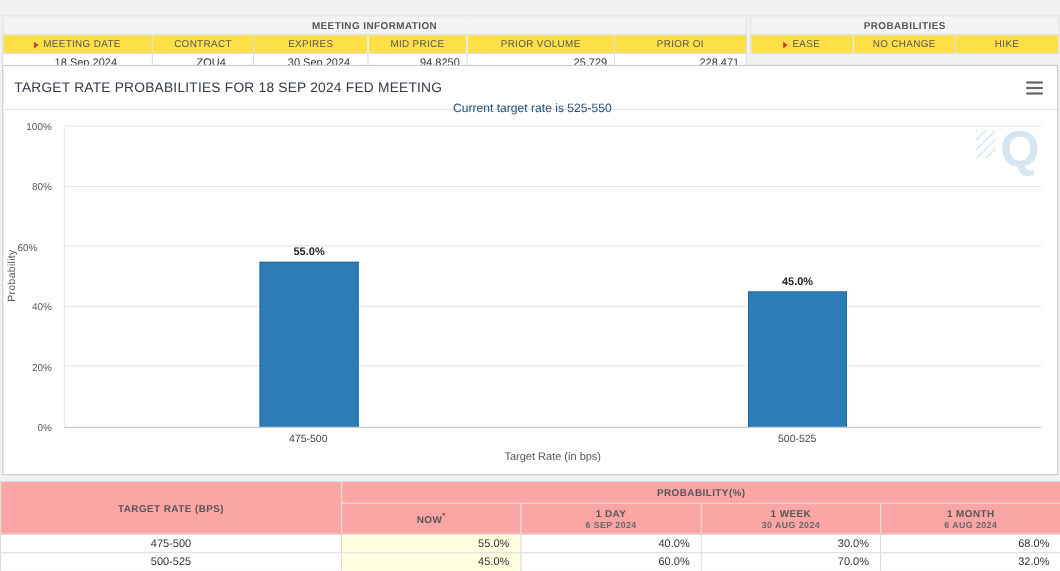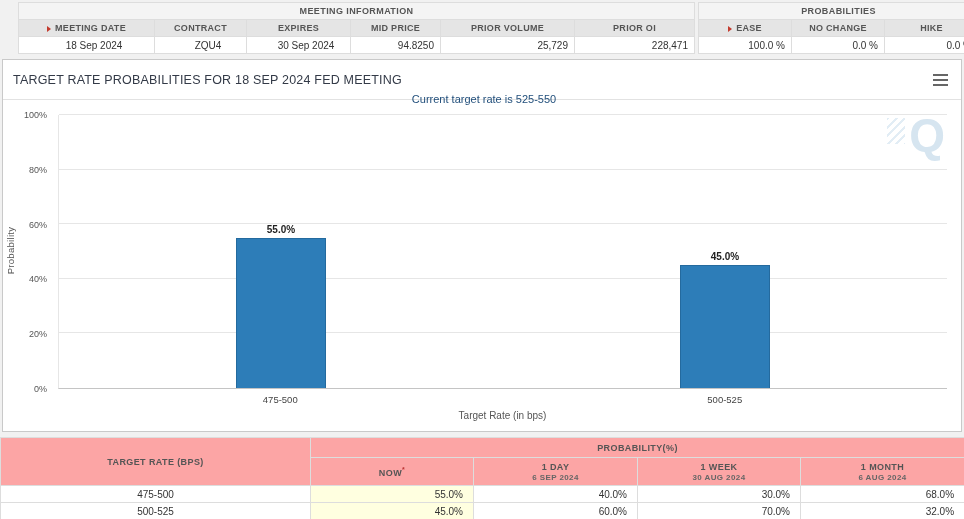--- a/index.html
+++ b/index.html
@@ -6,42 +6,41 @@
   html,body { width:964px; height:519px; overflow:hidden; }
   body {
     position:relative;
     background:#f1f1f1;
     font-family:"Liberation Sans", sans-serif;
     color:#333;
   }
 
   
   table.mini {
-    position:absolute; top:2px;
+    position:absolute; top:14px;
     border-collapse:collapse;
     background:#fff;
     table-layout:fixed;
-    margin-left:16px;
   }
   #meeting-table { left:2px; width:676px; }
   #prob-table   { left:682px; width:280px; }
   table.mini th, table.mini td {
     border:1px solid #ddd;
     font-size:9px;
     height:17px;
     padding:0 6px;
     white-space:nowrap;
     overflow:hidden;
   }
   table.mini th.section {
     background:#f4f4f4; color:#555; font-weight:bold;
     text-align:center; letter-spacing:.4px;
   }
   table.mini tr.cols th {
-    background:#e5e5e5; color:#555; font-weight:bold;
+    background:#fde047; color:#555; font-weight:normal;
     text-align:center; letter-spacing:.3px;
   }
   table.mini td { font-size:10px; color:#333; text-align:center;padding-left:21px; }
   table.mini td.r { text-align:right; }
   .sort {
     display:inline-block; width:0; height:0; margin-right:4px;
     border-top:3px solid transparent; border-bottom:3px solid transparent;
     border-left:4px solid #c33b2e; vertical-align:middle;
   }
 
@@ -173,45 +172,40 @@
   <tbody>
       <tr>
     <th colspan="3" class="section">
       <span>PROBABILITIES</span>
     </th>
   </tr>
   <tr class="cols">
     <th><span class="sort"></span><span>EASE</span></th>
     <th><span>NO CHANGE</span></th>
     <th><span>HIKE</span></th>
-  </tr>
-  <tr>
-    <td class="r">100.0 %</td>
-    <td class="r">0.0 %</td>
-    <td class="r">0.0 %</td>
   </tr>
 </tbody>
   </table>
 
 <div class="chart-panel">
   <div class="chart-title-bar">
     <span class="chart-title">TARGET RATE PROBABILITIES FOR 18 SEP 2024 FED MEETING</span>
     <span class="menu-icon">
         <i></i>
         <i></i>
         <i></i>
       </span>
   </div>
   <div class="chart-subtitle">Current target rate is 525-550</div>
   <div class="ylab">Probability</div>
   <div class="y-ticks" id="y-ticks">
       <div class="y-tick" style="bottom: calc(0% - 5px);">0%</div>
       <div class="y-tick" style="bottom: calc(20% - 5px);">20%</div>
       <div class="y-tick" style="bottom: calc(40% - 5px);">40%</div>
-      <div class="y-tick" style="bottom: calc(60% - 5px);">60%</div>
+      <div class="y-tick" style="bottom: calc(60% - 5px); text-align: center;">60%</div>
       <div class="y-tick" style="bottom: calc(80% - 5px);">80%</div>
       <div class="y-tick" style="bottom: calc(100% - 5px);">100%</div>
     </div>
   <div class="plot" id="plot">
       <div class="gridline" style="bottom: 20%;"></div>
       <div class="gridline" style="bottom: 40%;"></div>
       <div class="gridline" style="bottom: 60%;"></div>
       <div class="gridline" style="bottom: 80%;"></div>
       <div class="gridline" style="bottom: 100%;"></div>
       <div class="bar" style="left: calc(25% - 45px); height: 55%; background: rgb(45, 125, 184);">

